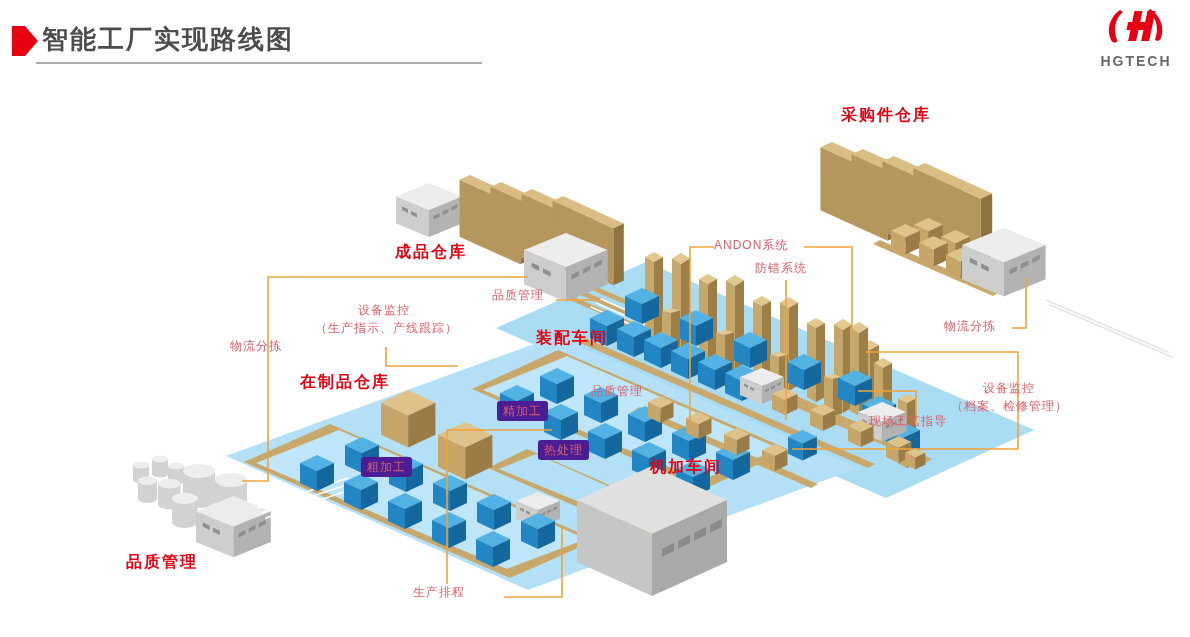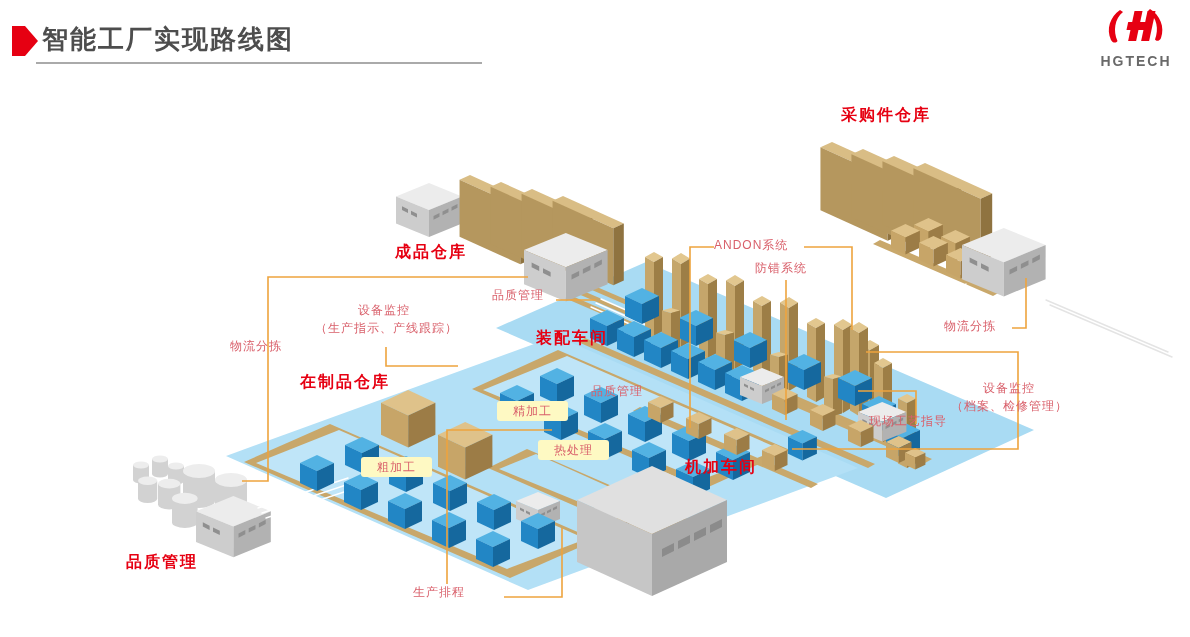--- a/index.html
+++ b/index.html
@@ -10,21 +10,21 @@
   .page-title{position:absolute;left:42px;top:22px;font-size:26px;font-weight:700;
               color:#4d4d4d;letter-spacing:2px;}
   .title-underline{position:absolute;left:36px;top:62px;width:446px;height:2px;background:#aaaaaa;}
   
   .logo{position:absolute;left:1096px;top:4px;width:80px;text-align:center;}
   .logo-text{margin-top:1px;font-size:14px;font-weight:700;color:#696969;letter-spacing:2px;}
   
   .scene{position:absolute;left:0;top:0;}
   .lbl{position:absolute;font-size:12px;color:#d9606b;white-space:nowrap;letter-spacing:1px;line-height:17px;}
   .lbl.bold{color:#e60012;font-weight:700;font-size:16px;letter-spacing:2px;}
-  .lbl.pill{background:#fef9c3;border-radius:3px;padding:1px 16px;line-height:18px;}
+  .lbl.pill{background:#4c1d95;border-radius:3px;padding:1px 6px;line-height:18px;}
 </style>
 </head>
 <body>
 
 <div class="slide">
 
   <svg class="title-marker" width="28" height="30">
     <polygon points="0,0 13,0 26,15 13,30 0,30" fill="#e60012"></polygon>
   </svg>
   <div class="page-title">智能工厂实现路线图</div>
@@ -273,21 +273,21 @@
   <div class="lbl" style="left:315px;top:320px">（生产指示、产线跟踪）</div>
   <div class="lbl" style="left:230px;top:338px">物流分拣</div>
   <div class="lbl bold" style="left:300px;top:373px">在制品仓库</div>
   <div class="lbl bold" style="left:536px;top:329px">装配车间</div>
   <div class="lbl" style="left:714px;top:237px">ANDON系统</div>
   <div class="lbl" style="left:755px;top:260px">防错系统</div>
   <div class="lbl" style="left:591px;top:383px">品质管理</div>
   <div class="lbl pill" style="left:497px;top:401px">精加工</div>
   <div class="lbl pill" style="left:361px;top:457px">粗加工</div>
   <div class="lbl pill" style="left:538px;top:440px">热处理</div>
-  <div class="lbl bold" style="left:685px;top:458px">机加车间</div>
+  <div class="lbl bold" style="left:650px;top:458px">机加车间</div>
   <div class="lbl" style="left:944px;top:318px">物流分拣</div>
   <div class="lbl" style="left:983px;top:380px">设备监控</div>
   <div class="lbl" style="left:951px;top:398px">（档案、检修管理）</div>
   <div class="lbl" style="left:869px;top:413px">现场工艺指导</div>
   <div class="lbl bold" style="left:126px;top:553px">品质管理</div>
   <div class="lbl" style="left:413px;top:584px">生产排程</div>
 
 </div>
 
 </body></html>

